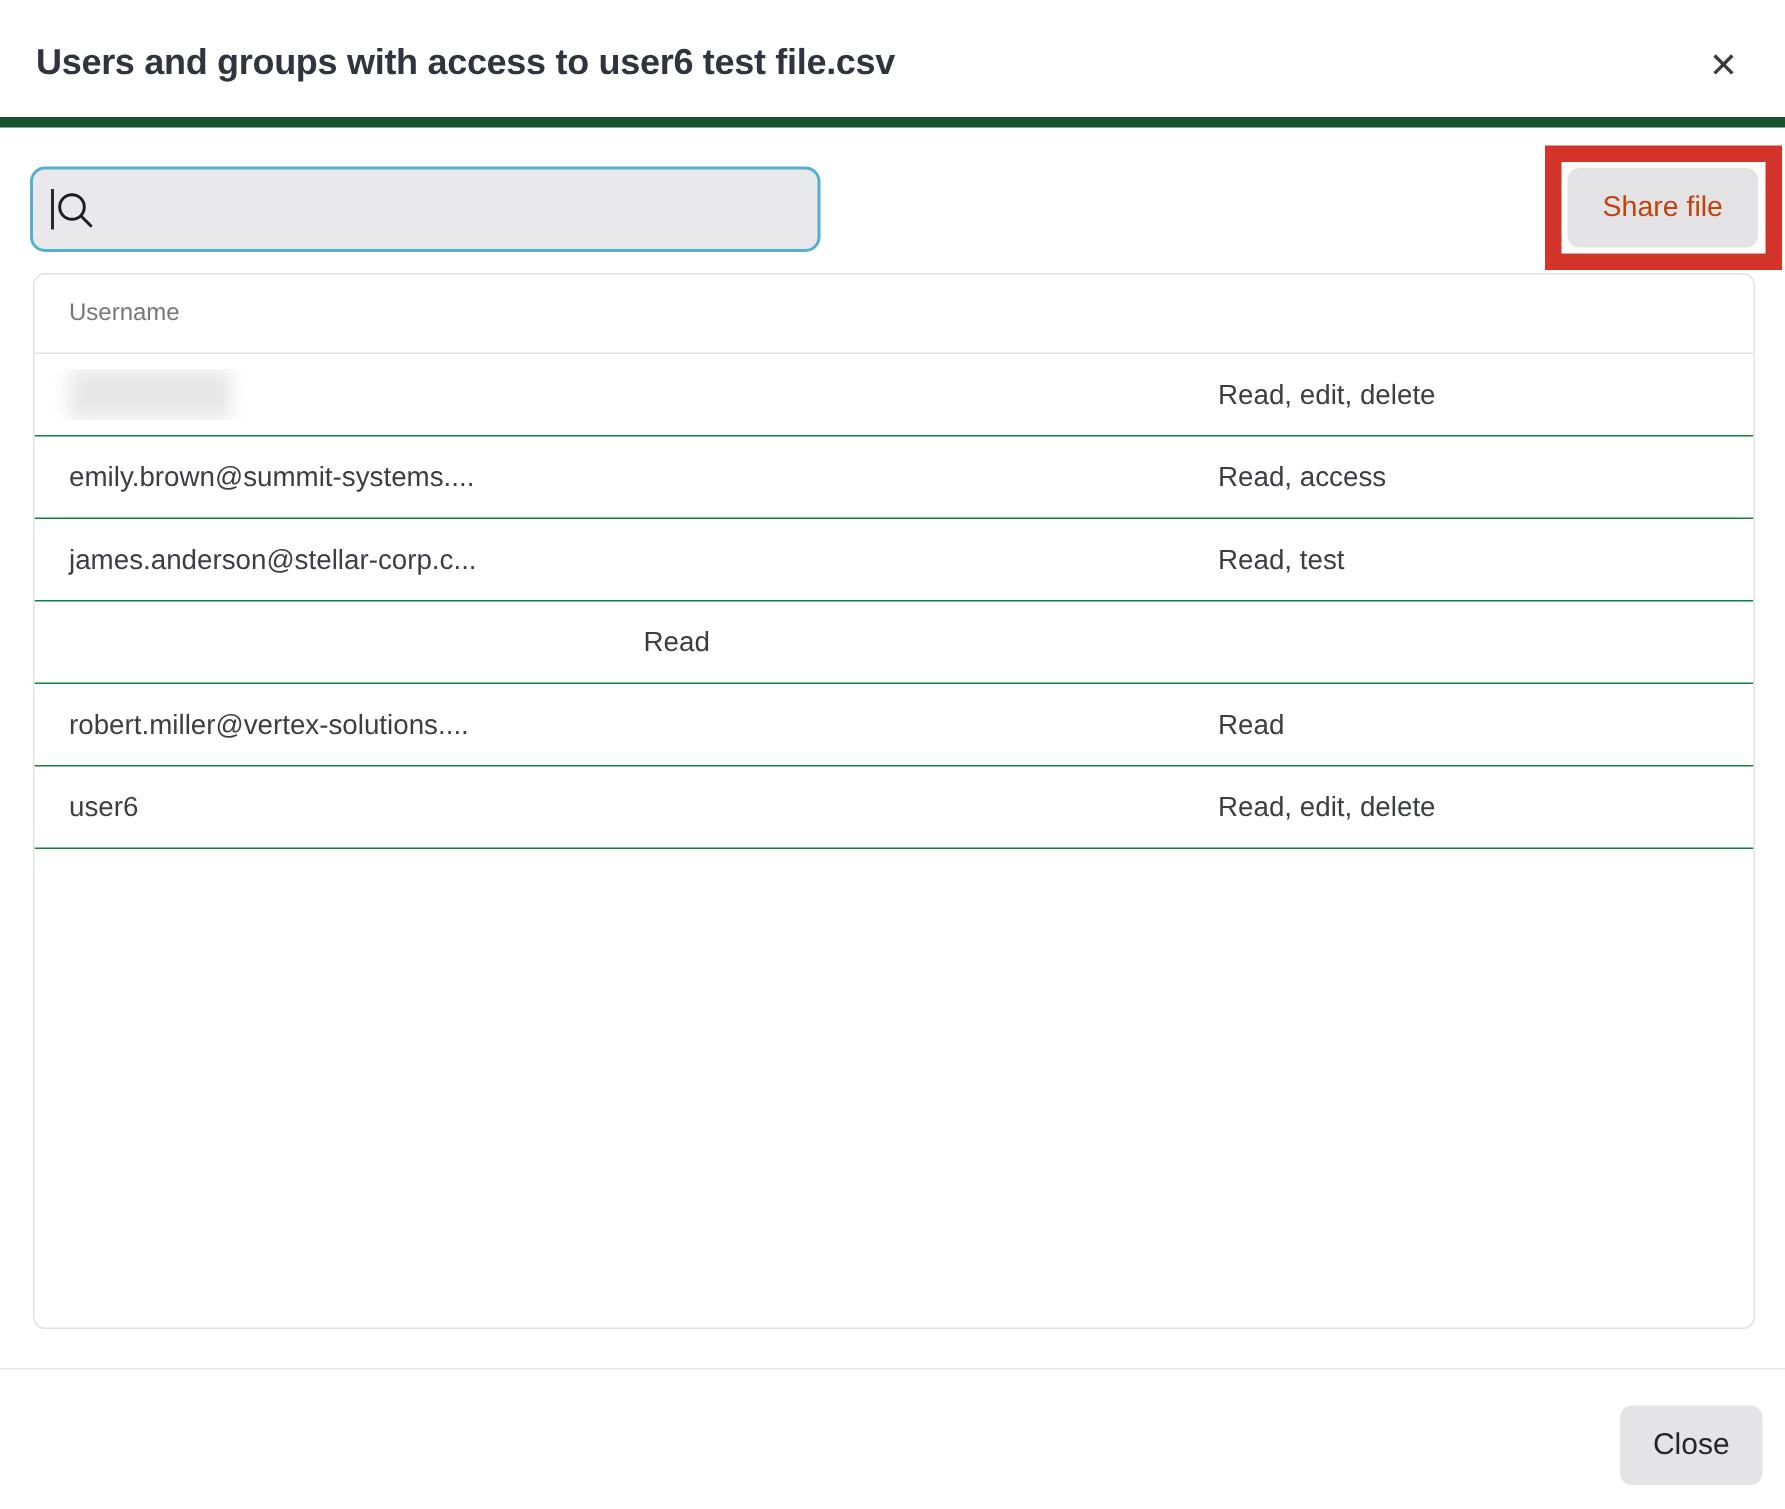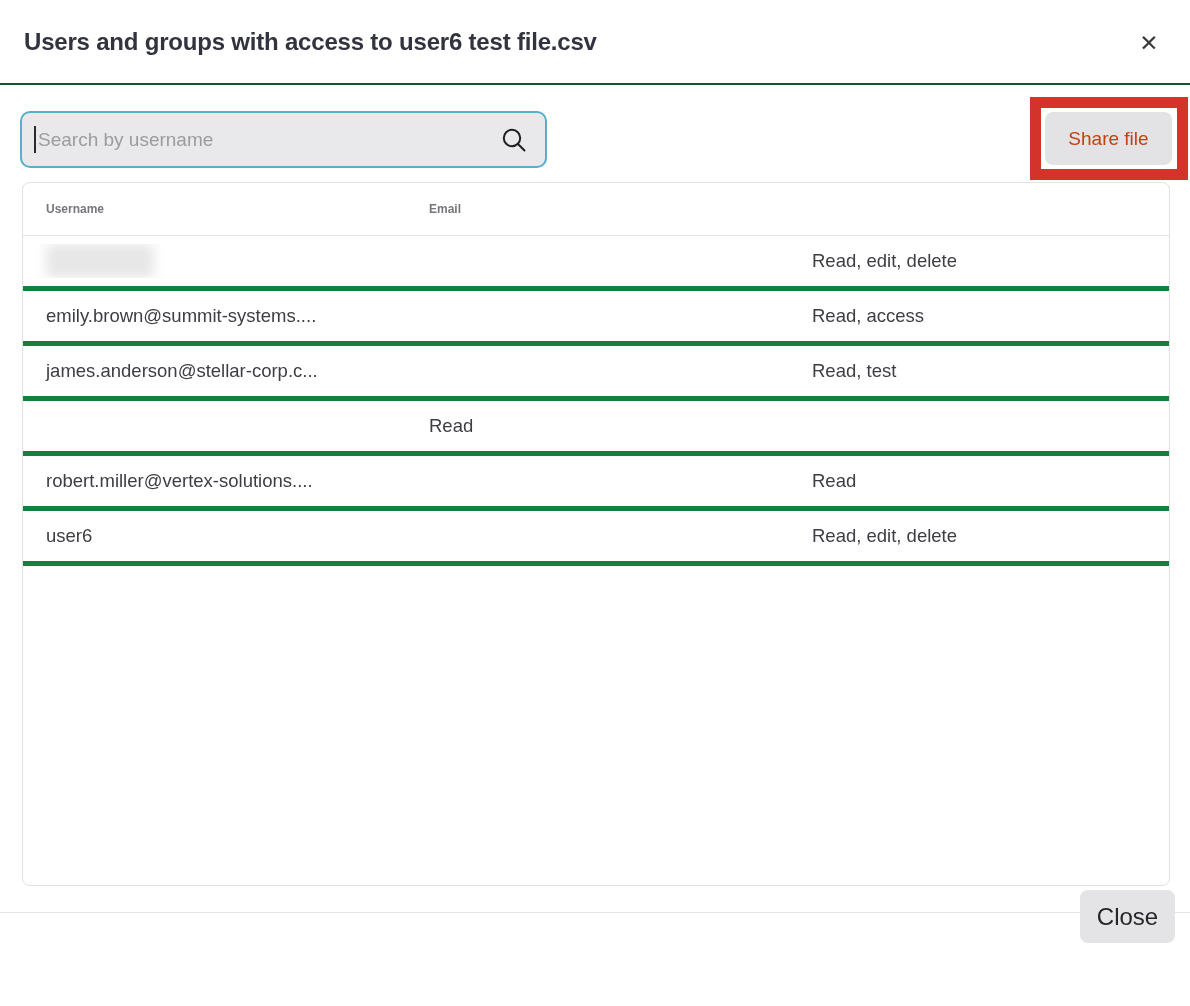--- a/index.html
+++ b/index.html
@@ -7,21 +7,21 @@
     width: 1190px; height: 1006px;
     background: #ffffff;
     font-family: "Liberation Sans", sans-serif;
     overflow: hidden;
     position: relative;
   }
 
   
   .dialog-header {
     position: absolute; top: 0; left: 0; right: 0; height: 85px;
-    border-bottom: 2px solid #14532d;
+    border-bottom: 7px solid #14532d;
     background: #fff;
   }
   .dialog-title {
     position: absolute; left: 24px; top: 28px;
     font-size: 24px; font-weight: 700; color: #31333f;
     letter-spacing: -0.2px;
     white-space: nowrap;
   }
   .close-x {
     position: absolute; right: 24px; top: 26px;
@@ -81,81 +81,79 @@
     background: #ffffff;
     overflow: hidden;
   }
   .thead {
     display: grid; grid-template-columns: 383px 383px 1fr;
     height: 53px; align-items: center;
     border-bottom: 1px solid #e1e2e4;
   }
   .th {
     padding-left: 23px;
-    font-size: 12px; font-weight: 700; color: #76777c;
+    font-size: 16px; font-weight: 400; color: #76777c;
     white-space: nowrap;
   }
   .tr {
     display: grid; grid-template-columns: 383px 383px 1fr;
     height: 55px; align-items: center;
-    border-bottom: 5px solid #15803d;
+    border-bottom: 1px solid #15803d;
   }
   .td {
     padding-left: 23px;
     font-size: 18.5px; color: #3c3e44;
     white-space: nowrap; overflow: hidden;
   }
   .redacted-blur {
     width: 108px; height: 34px;
     border-radius: 4px;
     background: #e7e7e8;
     filter: blur(6px);
   }
 
   
   .footer-divider {
     position: absolute; left: 0; top: 912px;
     width: 100%; height: 1px; background: #e6e6e8;
   }
   .close-button {
-    position: absolute; left: 1080px; top: 890px;
+    position: absolute; left: 1080px; top: 937px;
     width: 95px; height: 53px;
     background: #e4e4e6;
     border: none; border-radius: 8px;
     font-family: "Liberation Sans", sans-serif;
-    font-size: 24px; color: #24262b;
+    font-size: 20px; color: #24262b;
     cursor: pointer;
   }
 </style>
 </head>
 <body>
 
 <div class="dialog-header">
   <div class="dialog-title">Users and groups with access to user6 test file.csv</div>
   <div class="close-x">✕</div>
 </div>
 
 <div class="search-box">
   <div class="caret"></div>
-  <div class="search-placeholder">Search by username</div>
   <div class="search-icon">
     <svg width="28" height="28" viewBox="0 0 28 28" fill="none">
       <circle cx="12" cy="12" r="8.2" stroke="#1f1f1f" stroke-width="2"></circle>
       <line x1="18.2" y1="18.2" x2="24.5" y2="24.5" stroke="#1f1f1f" stroke-width="2" stroke-linecap="round"></line>
     </svg>
   </div>
 </div>
 
 <div class="share-annotation"></div>
 <button class="share-button">Share file</button>
 
 <div class="access-table">
   <div class="thead">
     <div class="th">Username</div>
-    <div class="th">Email</div>
   </div>
 
   <div class="tr">
     <div class="td">
       <div class="redacted-blur"></div>
     </div>
     <div class="td"></div>
     <div class="td">Read, edit, delete</div>
   </div>
 

